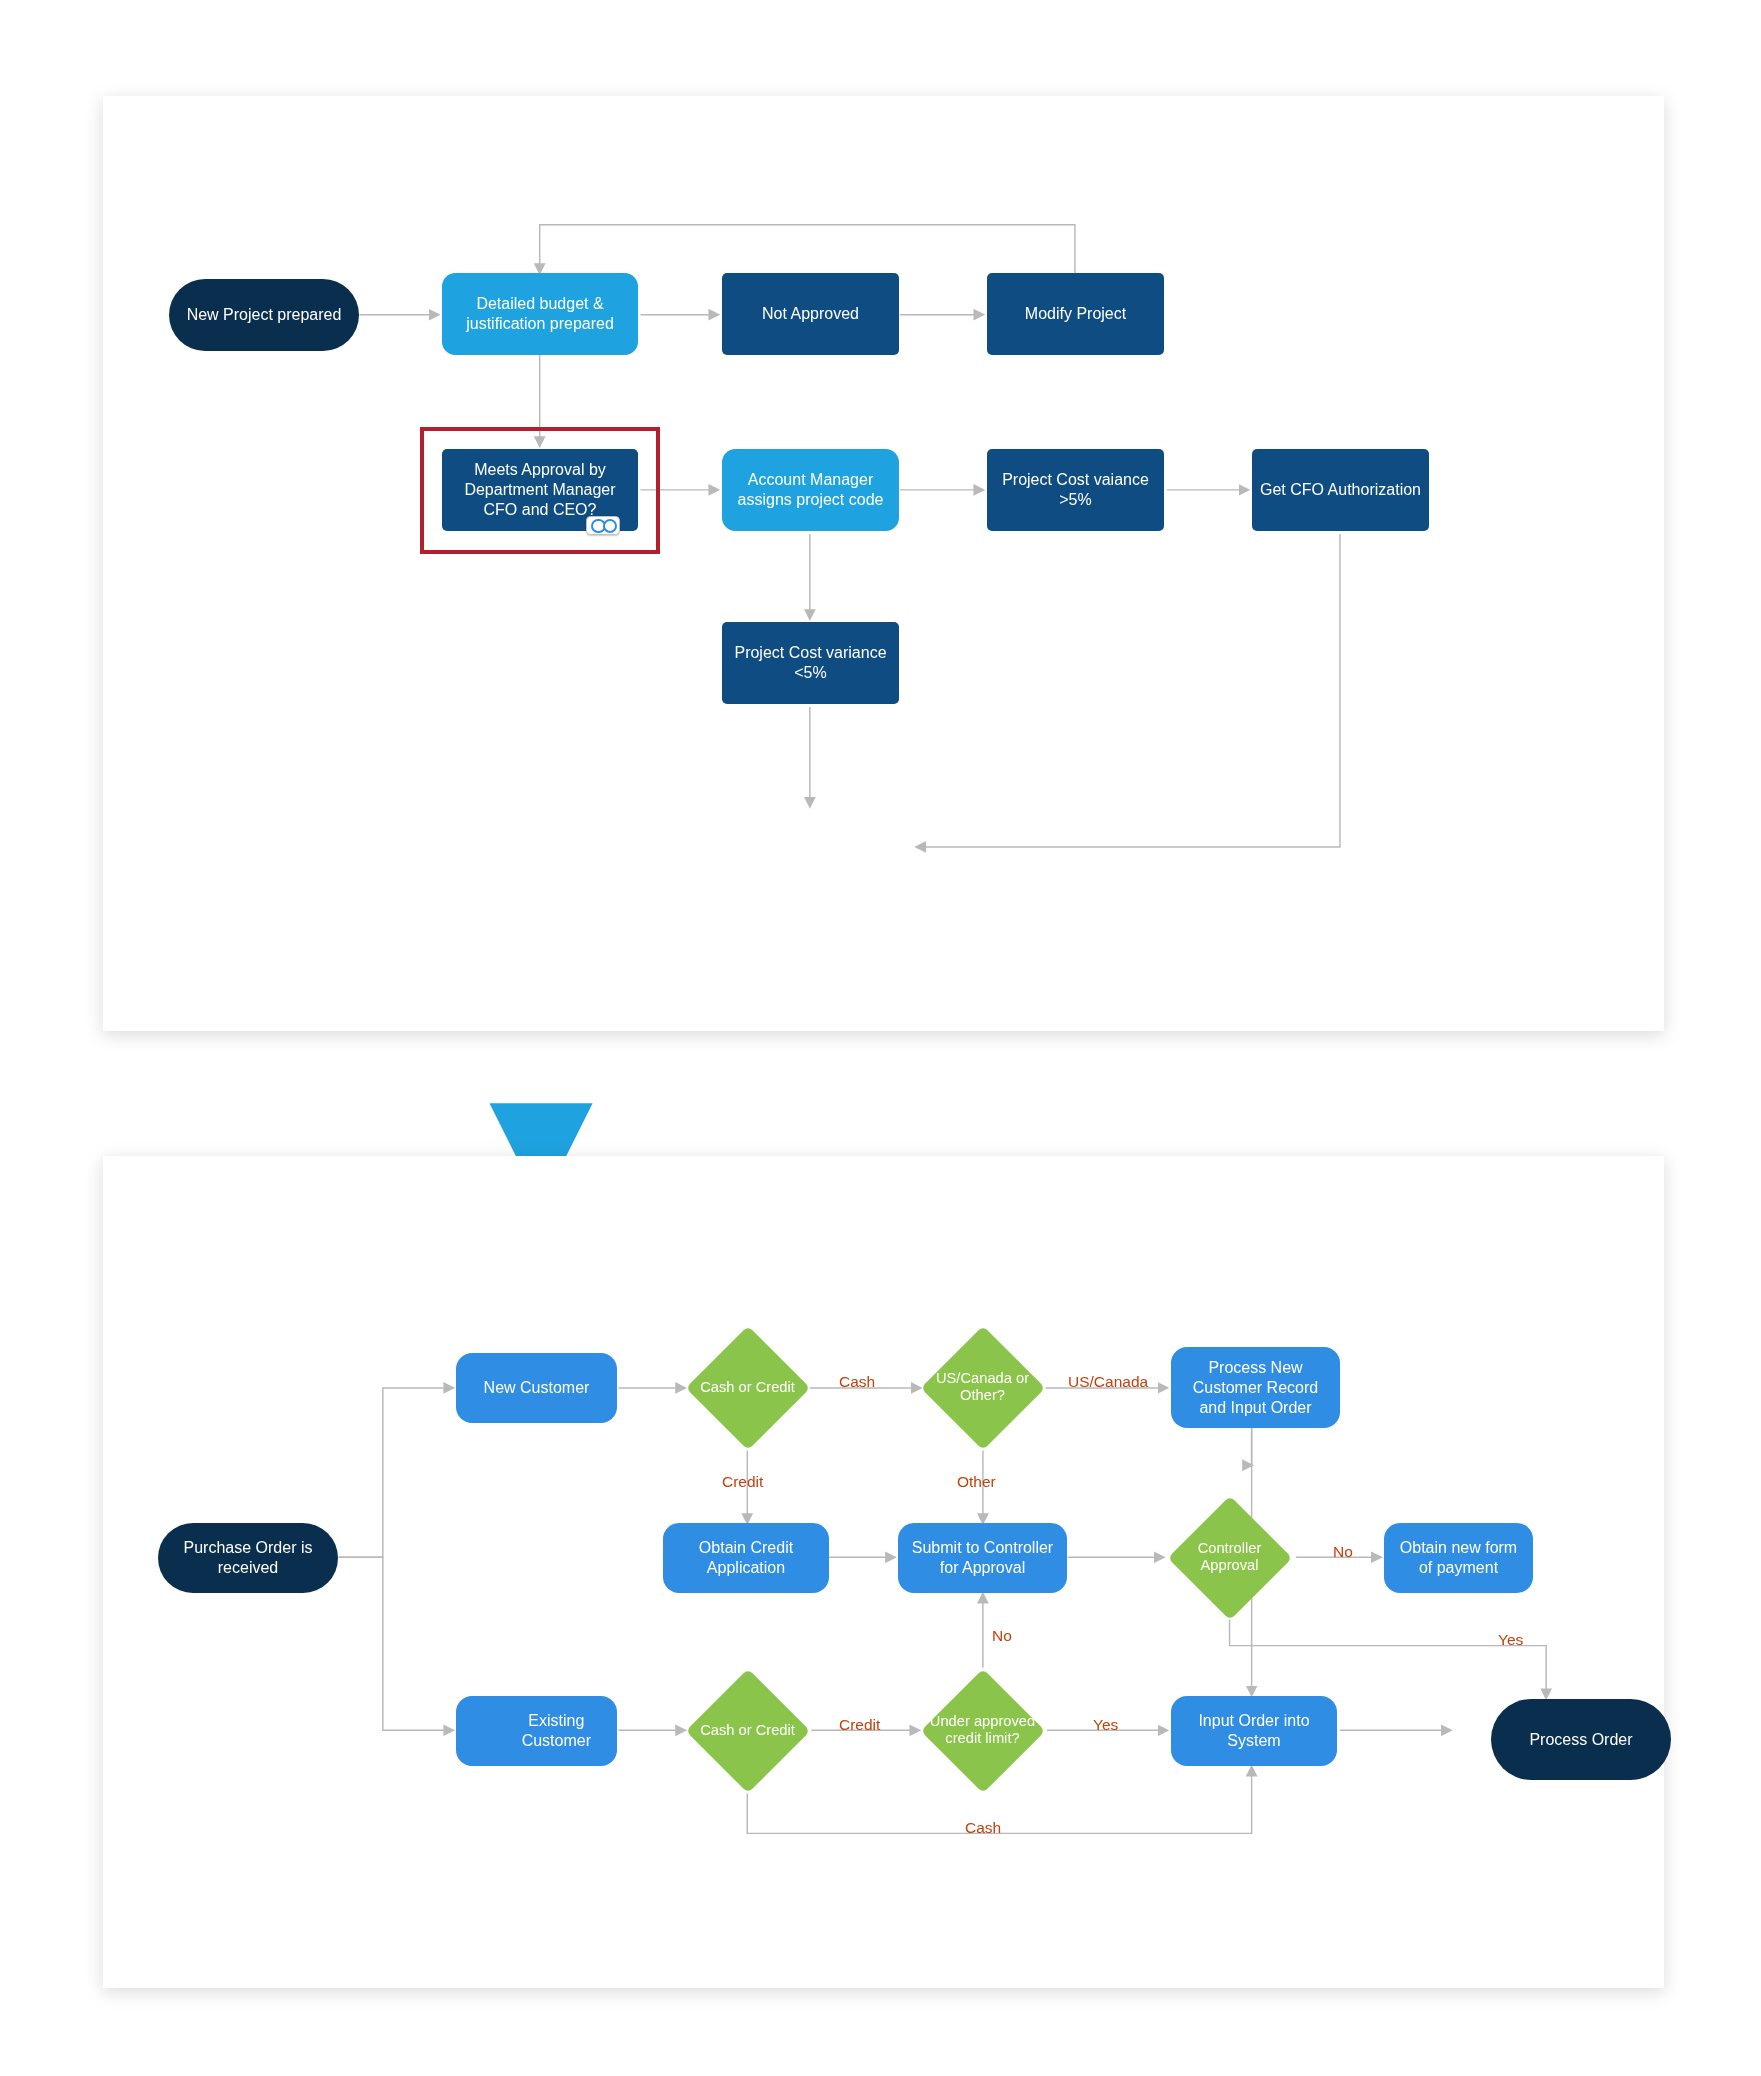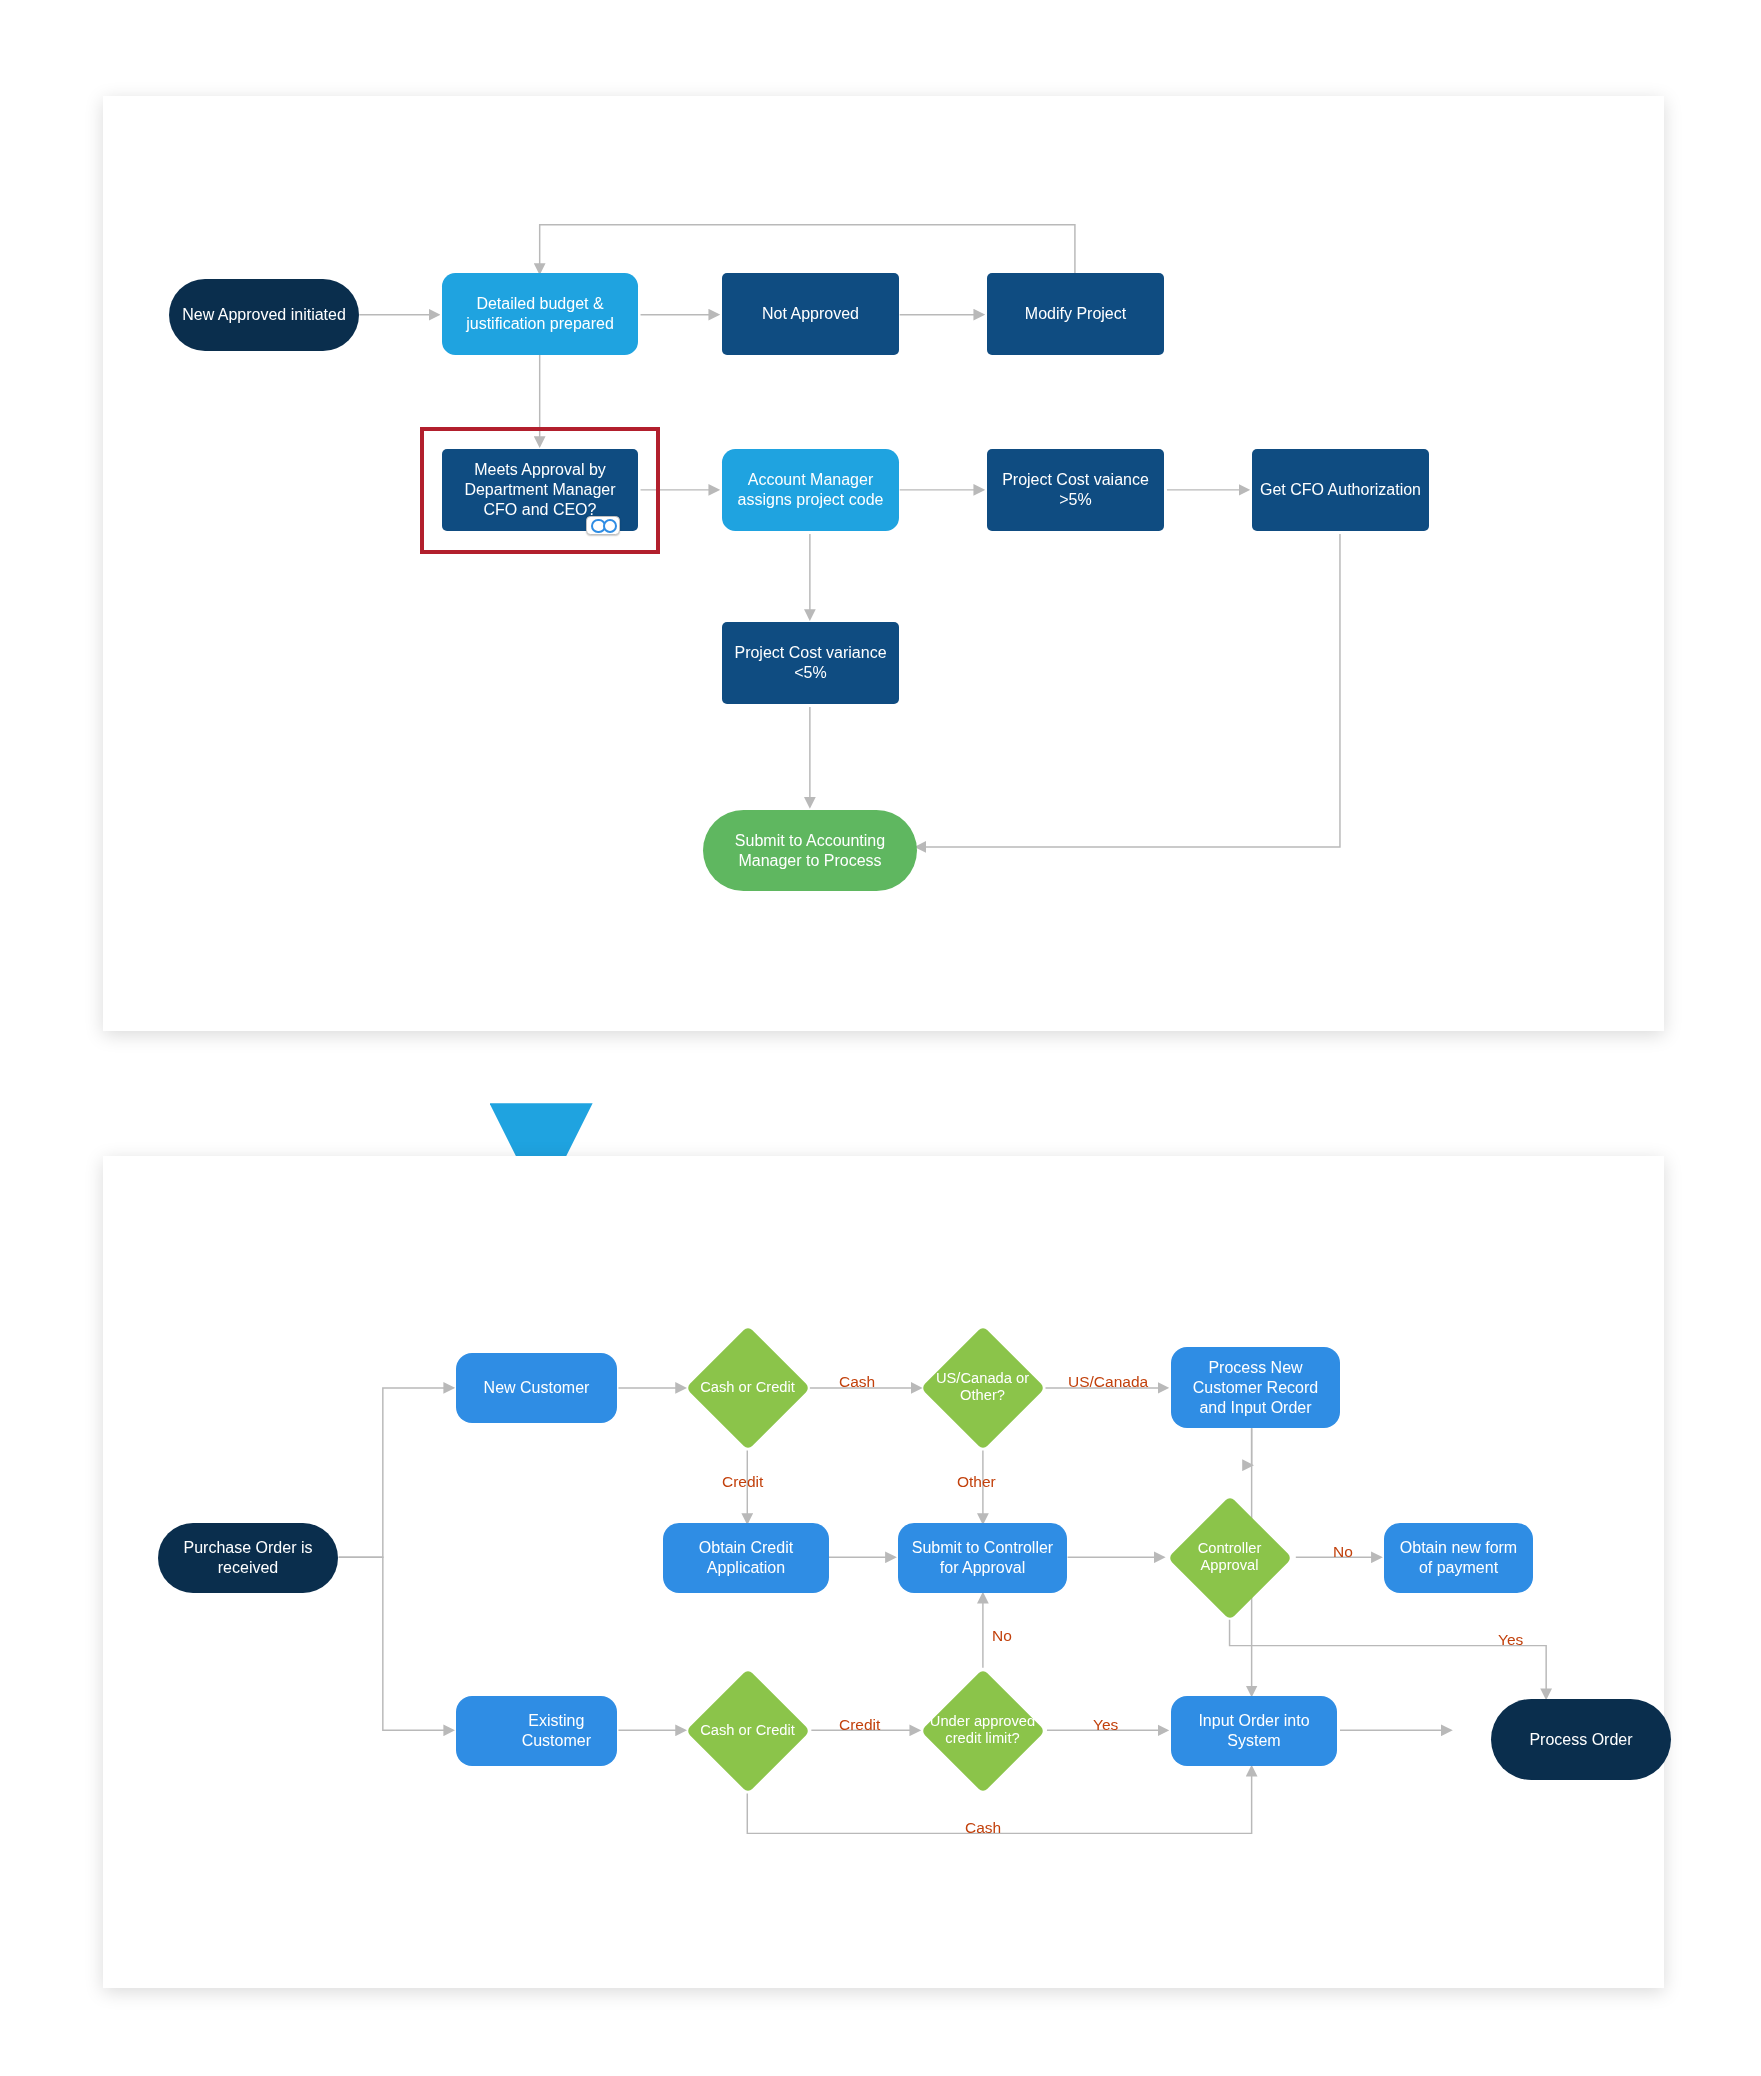--- a/index.html
+++ b/index.html
@@ -160,21 +160,21 @@
 
         <line x1="960" y1="595" x2="960" y2="710"></line>
 
         <line x1="960" y1="830" x2="960" y2="965"></line>
 
         <path d="M 1680 595 L 1680 1020 L 1105 1020" marker-end="url(#arrow)"></path>
       </g>
     </svg>
 
     <div class="node pill-navy" style="left:66px; top:183px; width:190px; height:72px;">
-      <span>New Approved initiated</span>
+      <span>New Project prepared</span>
     </div>
 
     <div class="node rect-light" style="left:339px; top:177px; width:196px; height:82px;">
       <span>Detailed budget &amp; justification prepared</span>
     </div>
 
     <div class="node rect-dark" style="left:619px; top:177px; width:177px; height:82px;">
       <span>Not Approved</span>
     </div>
 
@@ -202,23 +202,20 @@
     </div>
 
     <div class="node rect-dark" style="left:1149px; top:353px; width:177px; height:82px;">
       <span>Get CFO Authorization</span>
     </div>
 
     <div class="node rect-dark" style="left:619px; top:526px; width:177px; height:82px;">
       <span>Project Cost variance &lt;5%</span>
     </div>
 
-    <div class="node pill-green" style="left:600px; top:714px; width:214px; height:81px;">
-      <span>Submit to Accounting Manager to Process</span>
-    </div>
 
   </div>
 
   <svg style="position:absolute; left:0; top:0;" width="1761" height="2077" viewBox="0 0 2392 2820">
     <defs>
       <marker id="bluearrow" viewBox="0 0 10 10" refX="5" refY="5" markerWidth="10" markerHeight="10" orient="auto">
         <path d="M 0 0 L 10 5 L 0 10 z" fill="#1fa3e0"></path>
       </marker>
       <linearGradient id="fadeblue" x1="0" y1="0" x2="0" y2="1">
         <stop offset="0%" stop-color="#cfeaf9"></stop>

